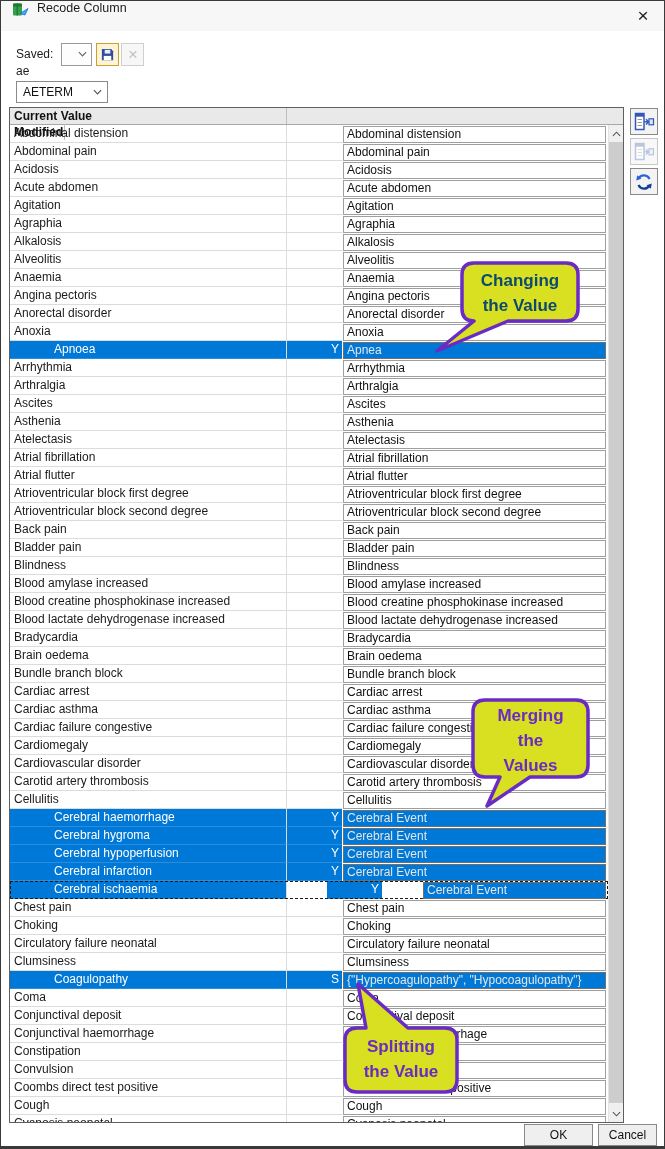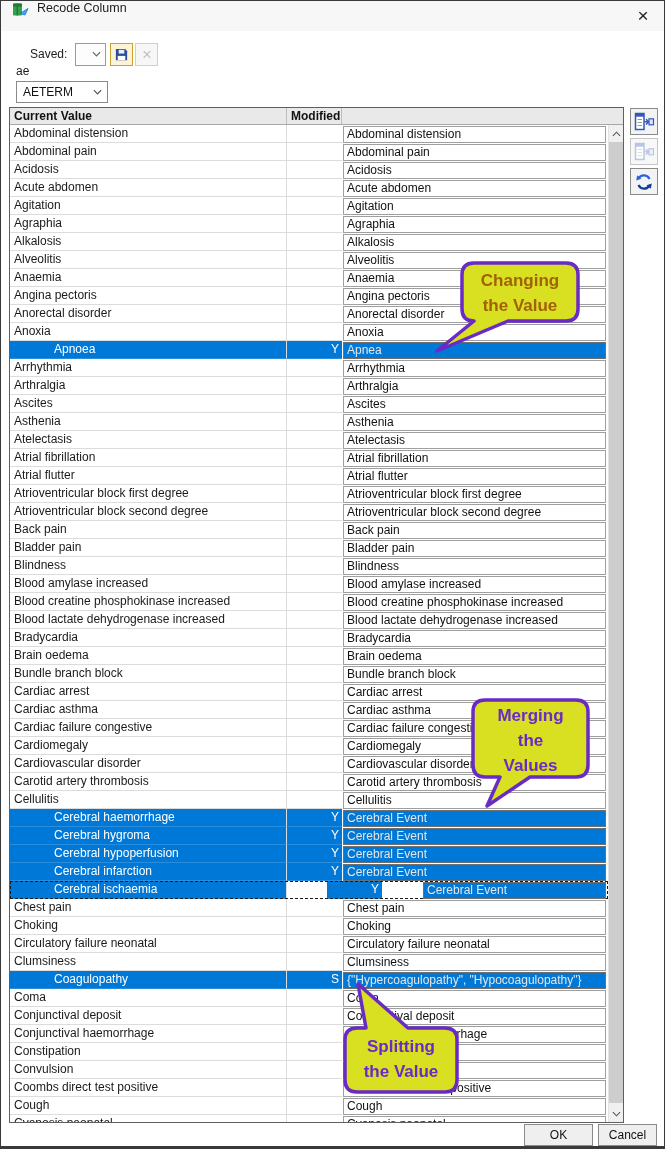--- a/index.html
+++ b/index.html
@@ -8,39 +8,39 @@
   .window{position:absolute;inset:0;border:1px solid #3a3a3a;border-bottom-width:3px;
           box-sizing:border-box;background:#fff;}
   
   .titlebar{position:absolute;left:0;top:0;right:0;height:30px;background:#f7f7f7;
             display:flex;align-items:flex-start;}
   .title-icon{margin-left:11px;width:18px;height:18px;flex:0 0 auto;}
   .title-text{margin-left:7px;font-size:12.5px;color:#1b1b1b;}
   .close-btn{position:absolute;right:0;top:0;width:42px;height:30px;display:flex;
              align-items:center;justify-content:center;font-size:19px;color:#222;cursor:default;}
   
-  .saved-row{position:absolute;left:29px;top:41px;height:24px;display:flex;align-items:center;}
+  .saved-row{position:absolute;left:15px;top:41px;height:24px;display:flex;align-items:center;}
   .saved-label{font-size:12px;color:#1b1b1b;margin-right:8px;}
   .saved-combo{width:31px;height:23px;border:1px solid #9a9a9a;background:#fdfdfd;
                display:flex;align-items:center;justify-content:flex-end;box-sizing:border-box;margin-right:4px;}
   .saved-combo svg{margin-right:4px;}
   .tb-btn{width:23px;height:23px;box-sizing:border-box;display:flex;align-items:center;
           justify-content:center;margin-right:2px;}
   .save-btn{border:1px solid #c9a227;background:#fdf4d7;}
   .del-btn{border:1px solid #cfcfcf;background:#f7f7f7;color:#c2c2c2;font-size:17px;line-height:17px;}
   .ds-label{position:absolute;left:15px;top:63px;font-size:12px;color:#1b1b1b;}
   .col-combo{position:absolute;left:15px;top:80px;width:92px;height:22px;border:1px solid #8a8a8a;
              background:#fff;box-sizing:border-box;display:flex;align-items:center;font-size:12px;color:#111;}
   .col-combo .val{padding-left:6px;flex:1;}
   .col-combo svg{margin-right:5px;}
   
   .grid{position:absolute;left:8px;top:106px;width:615px;height:1016px;border:1px solid #5f5f5f;
         box-sizing:border-box;background:#fff;overflow:hidden;}
   .ghead{position:absolute;left:0;top:0;right:0;height:17px;background:#e9e9e9;
-         border-bottom:1px solid #a8a8a8;display:flex;font-size:12px;font-weight:bold;color:#111;box-sizing:border-box;}
+         border-bottom:1px solid #a8a8a8;display:flex;font-size:12px;font-weight:bold;color:#111;box-sizing:border-box;flex-direction:column;}
   .ghead .h1{width:277px;padding-left:4px;border-right:1px solid #bdbdbd;box-sizing:border-box;line-height:16px;}
   .ghead .h2{width:55px;padding-left:4px;border-right:1px solid #bdbdbd;box-sizing:border-box;line-height:16px;}
   .ghead .h3{flex:1;padding-left:4px;line-height:16px;}
   .gbody{position:absolute;left:0;top:17px;right:15px;bottom:0;overflow:hidden;}
   .trow{height:18px;display:flex;box-sizing:border-box;position:relative;}
   .c-cur{width:277px;box-sizing:border-box;border-right:1px solid #dcdcdc;border-bottom:1px solid #dcdcdc;
          padding-left:4px;font-size:12px;line-height:17px;color:#1a1a1a;white-space:nowrap;overflow:hidden;}
   .c-mod{width:55px;box-sizing:border-box;border-bottom:1px solid #dcdcdc;padding-left:4px;
          font-size:12px;line-height:17px;color:#1a1a1a;}
   .c-new{flex:1;box-sizing:border-box;position:relative;}
@@ -568,21 +568,21 @@
 
   <div id="ok-btn" class="footer-btn">OK</div>
   <div id="cancel-btn" class="footer-btn">Cancel</div>
 </div>
 
 <svg class="callout-svg">
   <path class="co-path" d="M 474 263 L 566 263 Q 578 263 578 275 L 578 309 Q 578 321 566 321 L 508 321 L 437 351 L 474 321 Q 462 321 462 309 L 462 275 Q 462 263 474 263 Z" fill="#d9e021" stroke="#6a2bc4" stroke-width="3.5" stroke-linejoin="round"></path>
   <path class="co-path" d="M 485 700 L 576 700 Q 588 700 588 712 L 588 765 Q 588 777 576 777 L 530 777 L 487 806 L 500 777 L 485 777 Q 473 777 473 765 L 473 712 Q 473 700 485 700 Z" fill="#d9e021" stroke="#6a2bc4" stroke-width="3.5" stroke-linejoin="round"></path>
   <path class="co-path" d="M 345 1040 Q 345 1028 357 1028 L 366 1028 L 358 984 L 408 1028 L 445 1028 Q 457 1028 457 1040 L 457 1080 Q 457 1092 445 1092 L 357 1092 Q 345 1092 345 1080 Z" fill="#d9e021" stroke="#6a2bc4" stroke-width="3.5" stroke-linejoin="round"></path>
 </svg>
-<div id="ct1" class="callout-text" style="color: #a16207;">
+<div id="ct1" class="callout-text" style="color: #0c4a6e;">
   <div>Changing</div>
     <div>the Value</div>
 </div>
 <div id="ct2" class="callout-text" style="color: rgb(106, 43, 196);">
   <div>Merging</div>
     <div>the</div>
     <div>Values</div>
 </div>
 <div id="ct3" class="callout-text" style="color: rgb(106, 43, 196);">
   <div>Splitting</div>

